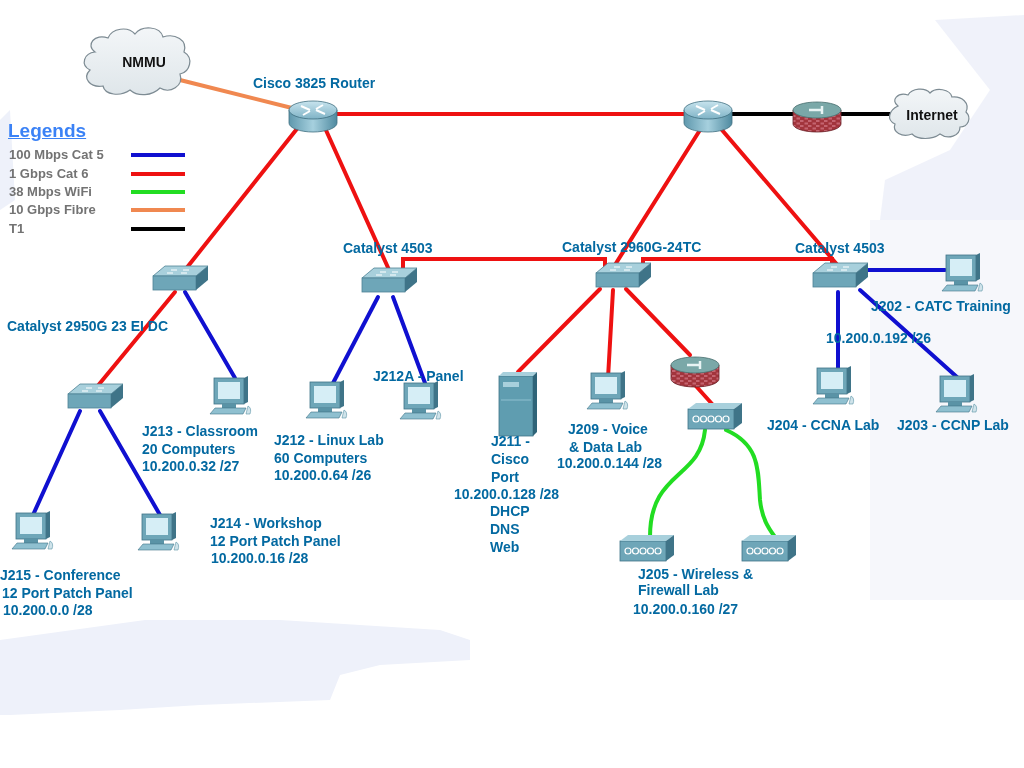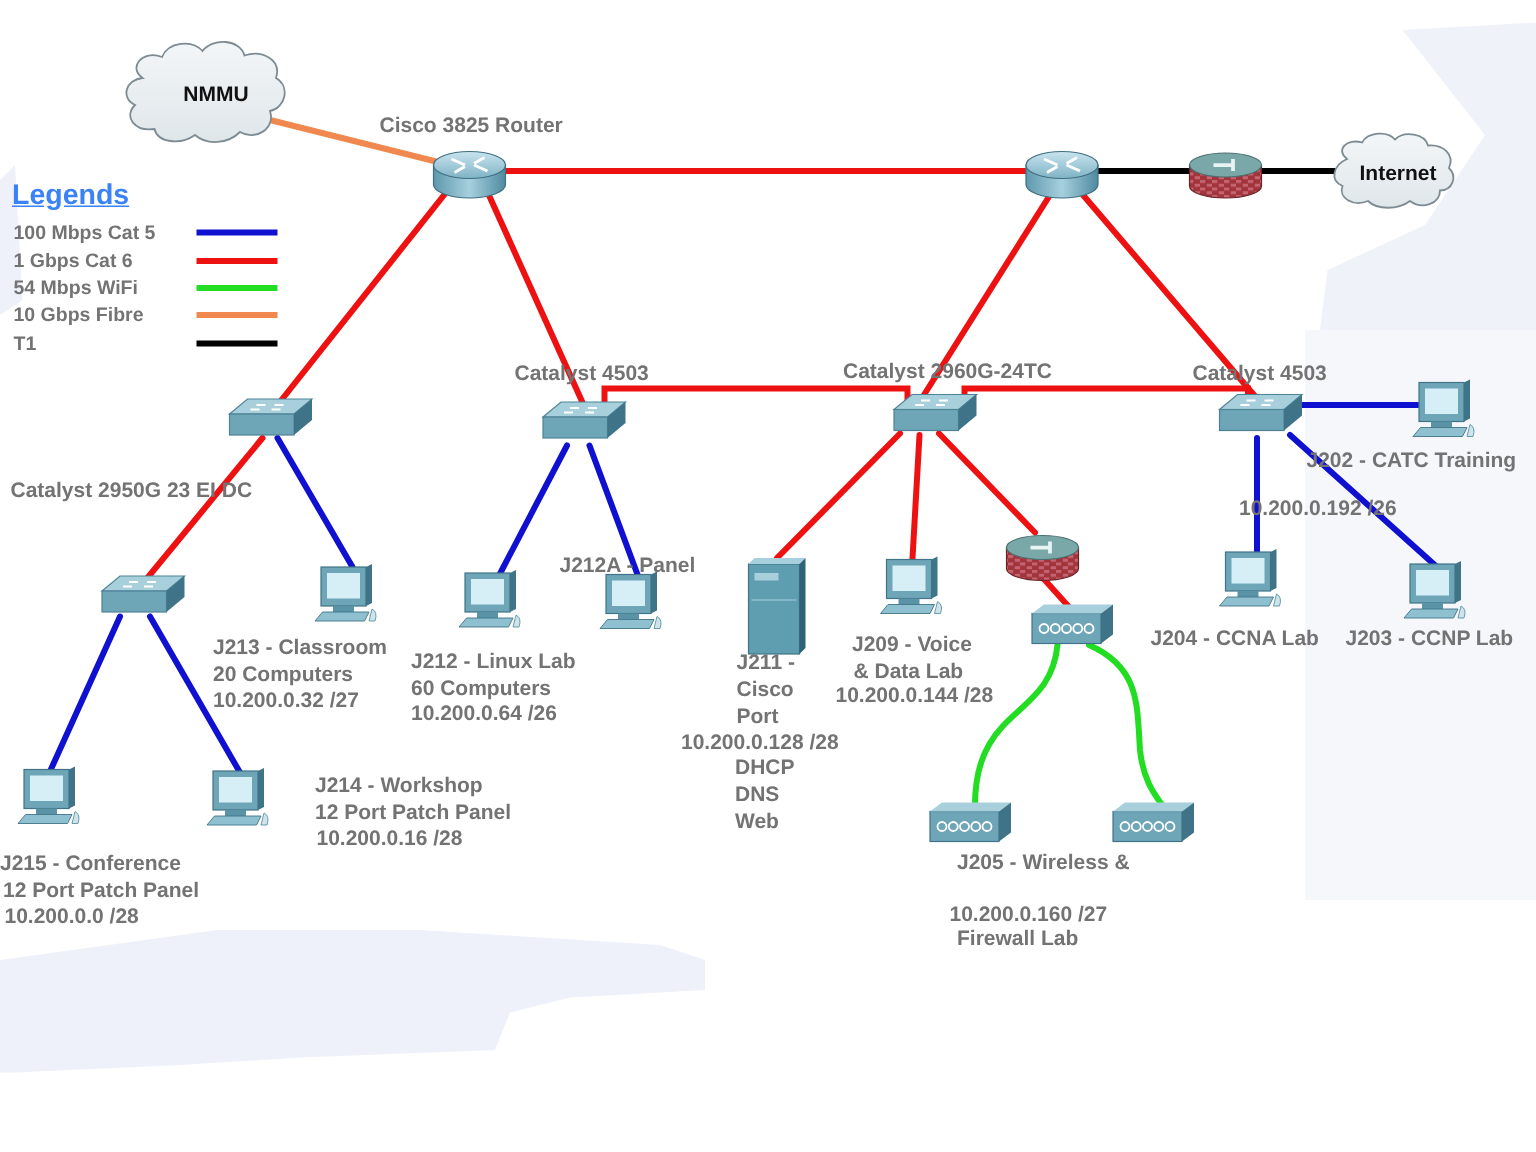--- a/index.html
+++ b/index.html
@@ -1,20 +1,20 @@
 <!DOCTYPE html>
 <html><head>
 <meta charset="utf-8">
 <style>
   html, body { margin: 0; padding: 0; }
   body { width: 1024px; height: 768px; background: #ffffff; position: relative; overflow: hidden;
          font-family: "Liberation Sans", sans-serif; }
   #diagram { position: absolute; left: 0; top: 0; width: 1024px; height: 768px; }
   .lbl { position: absolute; font-family: "Liberation Sans", sans-serif; font-weight: bold;
-         font-size: 14px; color: #737373; line-height: 18px; white-space: nowrap; }
+         font-size: 14px; color: #0369a1; line-height: 18px; white-space: nowrap; }
   .legend-title { position: absolute; left: 8px; top: 120px; font-weight: bold; font-size: 19px;
                   text-decoration: underline; color: #3b82f6; }
   .legend-row { position: absolute; left: 9px; font-weight: bold; font-size: 13px; color: #737373;
                 height: 18px; line-height: 18px; width: 170px; }
   .legend-swatch { position: absolute; left: 122px; top: 7px; width: 54px; height: 4px; }
   .cloud-text { font-family: "Liberation Sans", sans-serif; font-weight: bold; font-size: 14px; fill: #111; }
 </style>
 </head>
 <body>
 
@@ -238,21 +238,21 @@
   <div class="legend-title">Legends</div>
   <div class="legend-row" style="top:146px">
     <span>100 Mbps Cat 5</span>
     <span class="legend-swatch" style="background:#1010d0"></span>
   </div>
   <div class="legend-row" style="top:165px">
     <span>1 Gbps Cat 6</span>
     <span class="legend-swatch" style="background:#ee1111"></span>
   </div>
   <div class="legend-row" style="top:183px">
-    <span>54 Mbps WiFi</span>
+    <span>38 Mbps WiFi</span>
     <span class="legend-swatch" style="background:#22dd22"></span>
   </div>
   <div class="legend-row" style="top:201px">
     <span>10 Gbps Fibre</span>
     <span class="legend-swatch" style="background:#f08850"></span>
   </div>
   <div class="legend-row" style="top:220px">
     <span>T1</span>
     <span class="legend-swatch" style="background:#000000"></span>
   </div>
@@ -294,19 +294,19 @@
   <div class="lbl" style="left:490px; top:520px">DNS</div>
   <div class="lbl" style="left:490px; top:538px">Web</div>
 </div>
 <div>
   <div class="lbl" style="left:568px; top:420px">J209 - Voice</div>
   <div class="lbl" style="left:569px; top:438px">&amp; Data Lab</div>
   <div class="lbl" style="left:557px; top:454px">10.200.0.144 /28</div>
 </div>
 <div>
   <div class="lbl" style="left:638px; top:565px">J205 - Wireless &amp;</div>
-  <div class="lbl" style="left:638px; top:616px">Firewall Lab</div>
+  <div class="lbl" style="left:638px; top:581px">Firewall Lab</div>
   <div class="lbl" style="left:633px; top:600px">10.200.0.160 /27</div>
 </div>
 <div class="lbl" style="left:871px; top:297px">J202 - CATC Training</div>
 <div class="lbl" style="left:826px; top:329px">10.200.0.192 /26</div>
 <div class="lbl" style="left:767px; top:416px">J204 - CCNA Lab</div>
 <div class="lbl" style="left:897px; top:416px">J203 - CCNP Lab</div>
 
 </body></html>

